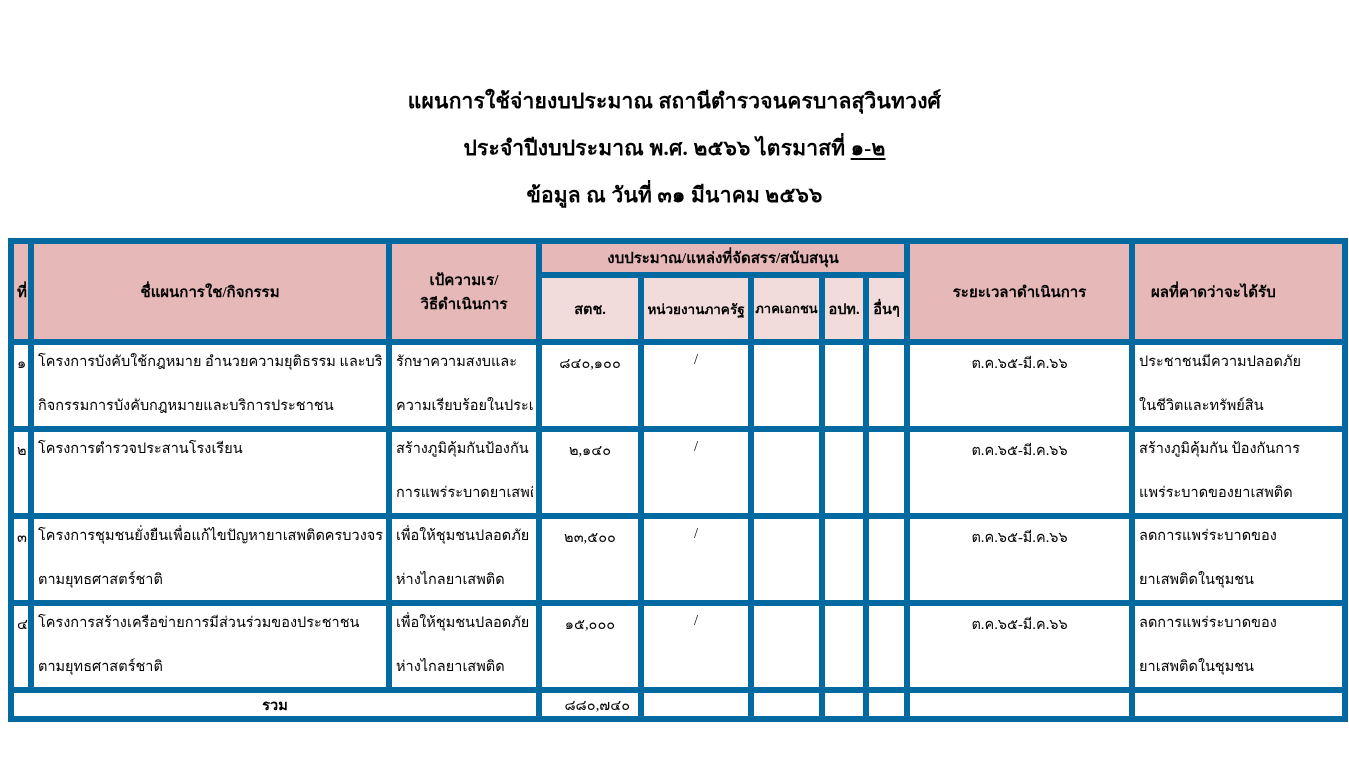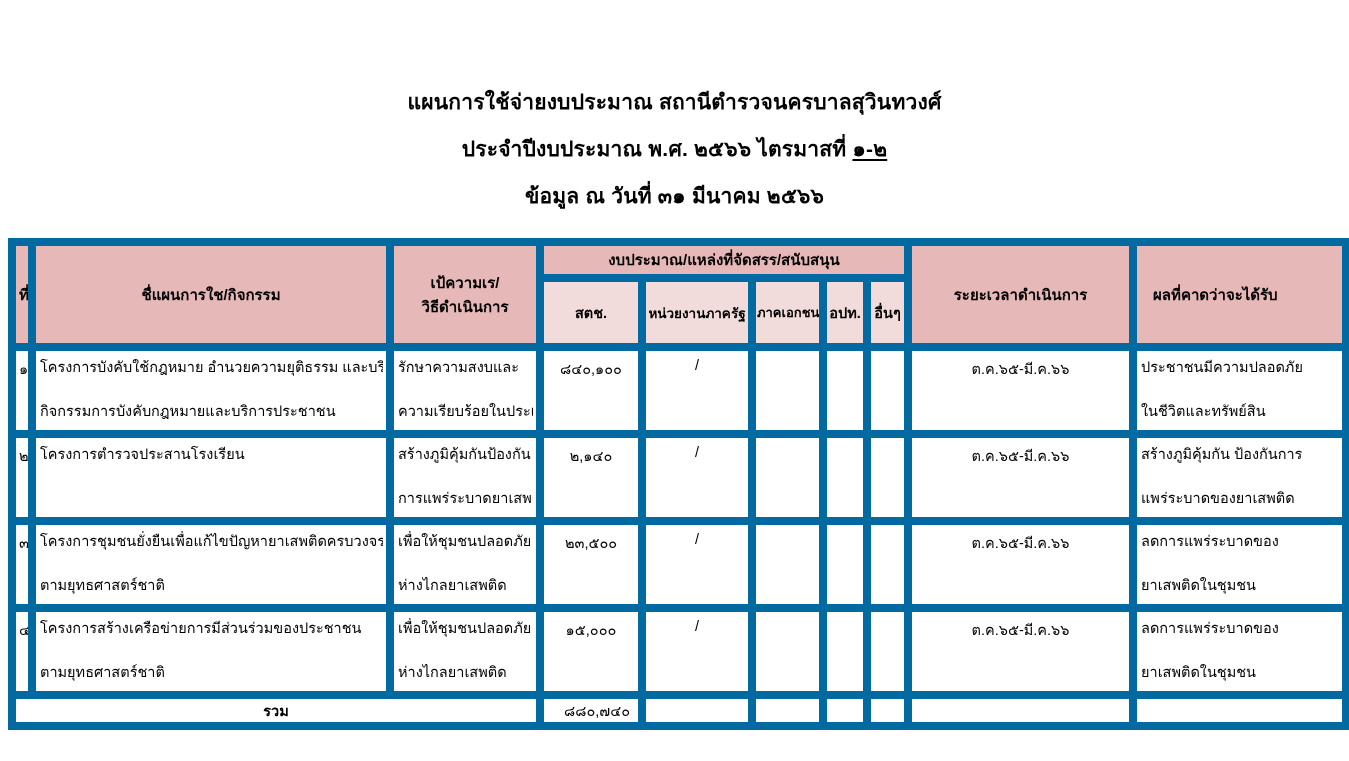--- a/index.html
+++ b/index.html
@@ -3,21 +3,21 @@
 <meta charset="utf-8">
 <style>
   * { margin: 0; padding: 0; box-sizing: border-box; }
   html, body {
     width: 1349px; height: 761px;
     background: #ffffff;
     font-family: "Liberation Sans", "DejaVu Sans", sans-serif;
     color: #000000;
     overflow: hidden;
   }
-  .page { position: relative; width: 1349px; height: 716px; background: #fff; }
+  .page { position: relative; width: 1349px; height: 716px; background: #fff; font-family: Liberation Serif, serif; }
 
   
   .title-block {
     position: absolute;
     top: 78px; left: 0; width: 100%;
     text-align: center;
   }
   .title-line {
     font-size: 21px;
     font-weight: bold;
@@ -29,21 +29,21 @@
   
   table.budget-table {
     position: absolute;
     left: 8px; top: 238px;
     width: 1334px;
     border-collapse: collapse;
     table-layout: fixed;
     font-size: 14.5px;
   }
   table.budget-table th, table.budget-table td {
-    border: 8px solid #0369a1;
+    border: 6px solid #0369a1;
     overflow: hidden;
   }
   
   th.hdr {
     background: #e6b8b7;
     font-weight: bold;
     text-align: center;
     vertical-align: middle;
     font-size: 15px;
     padding: 2px 3px;

